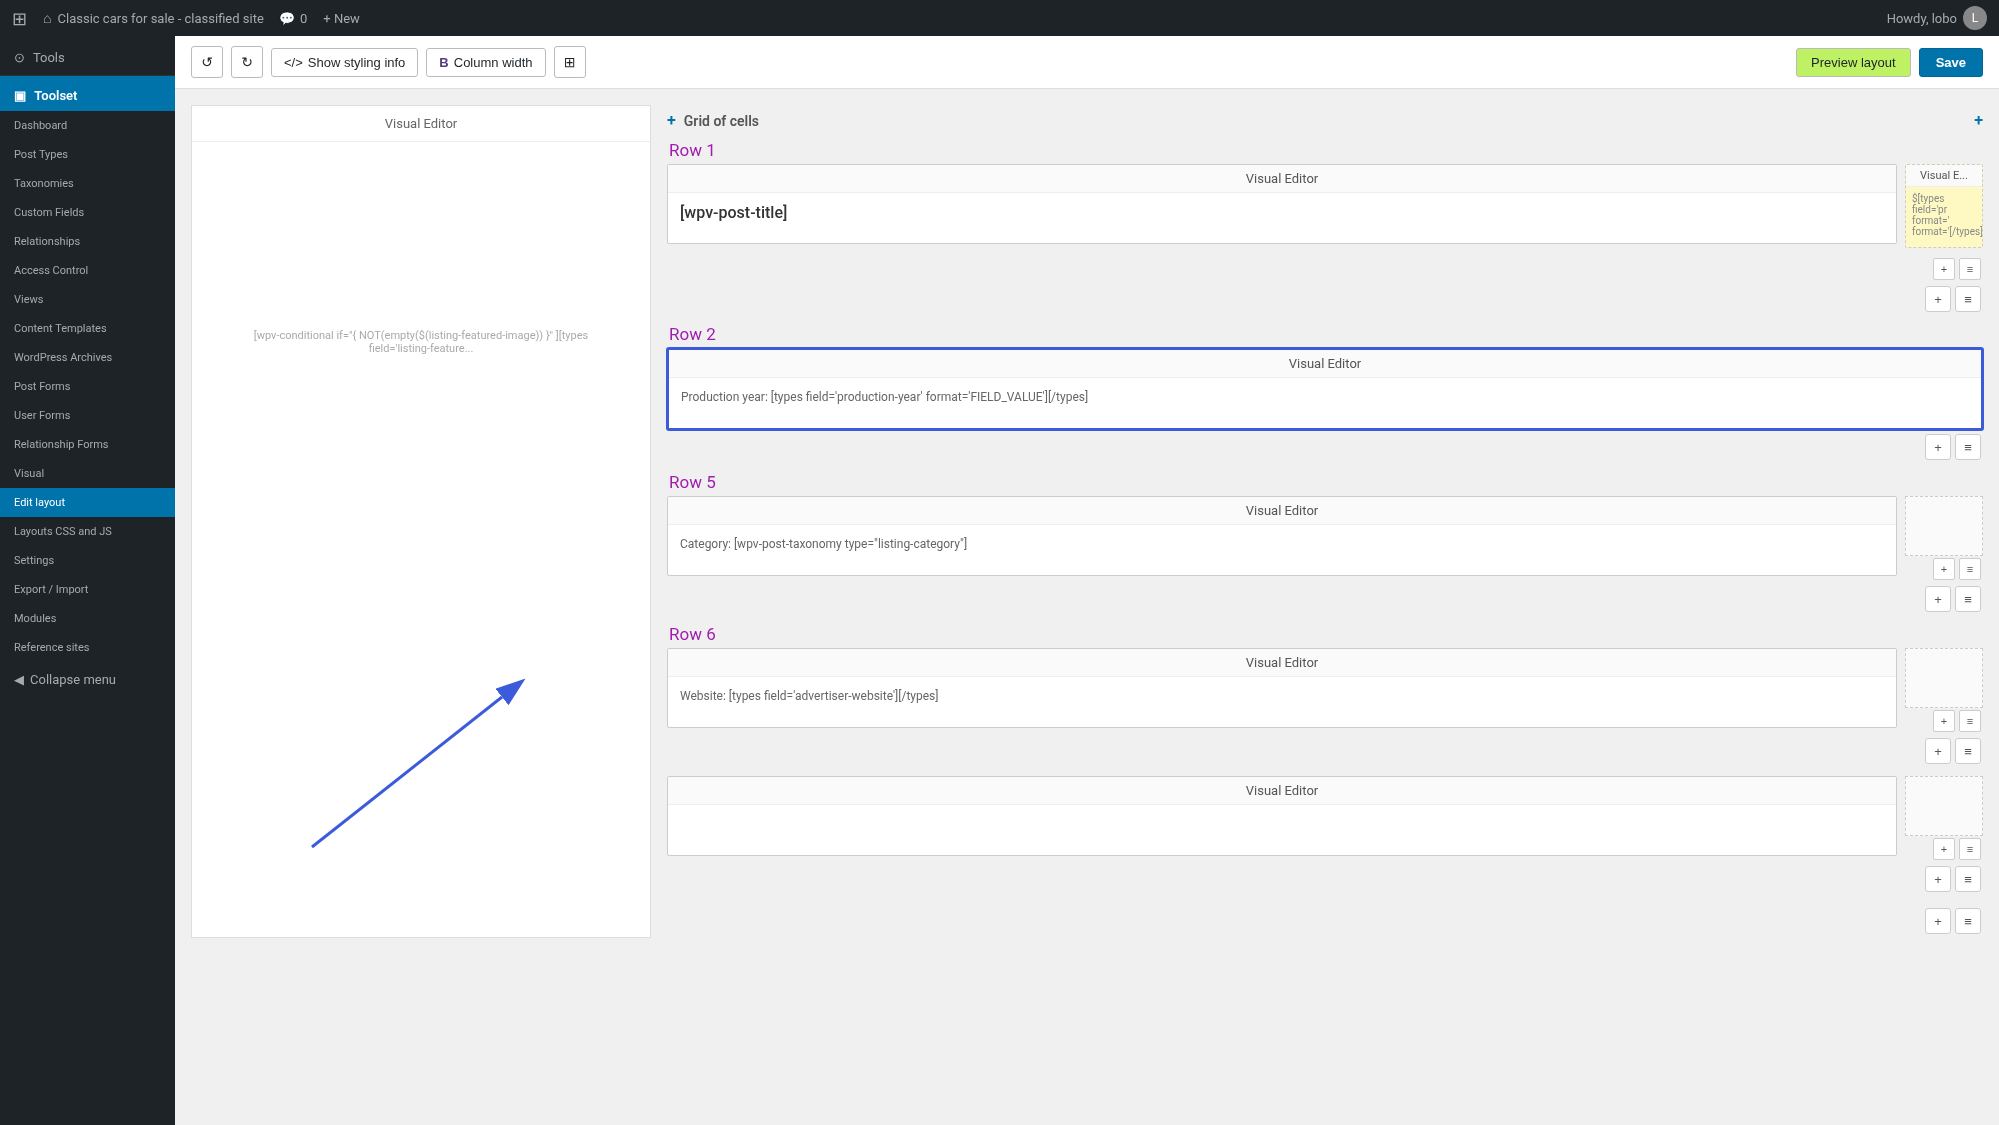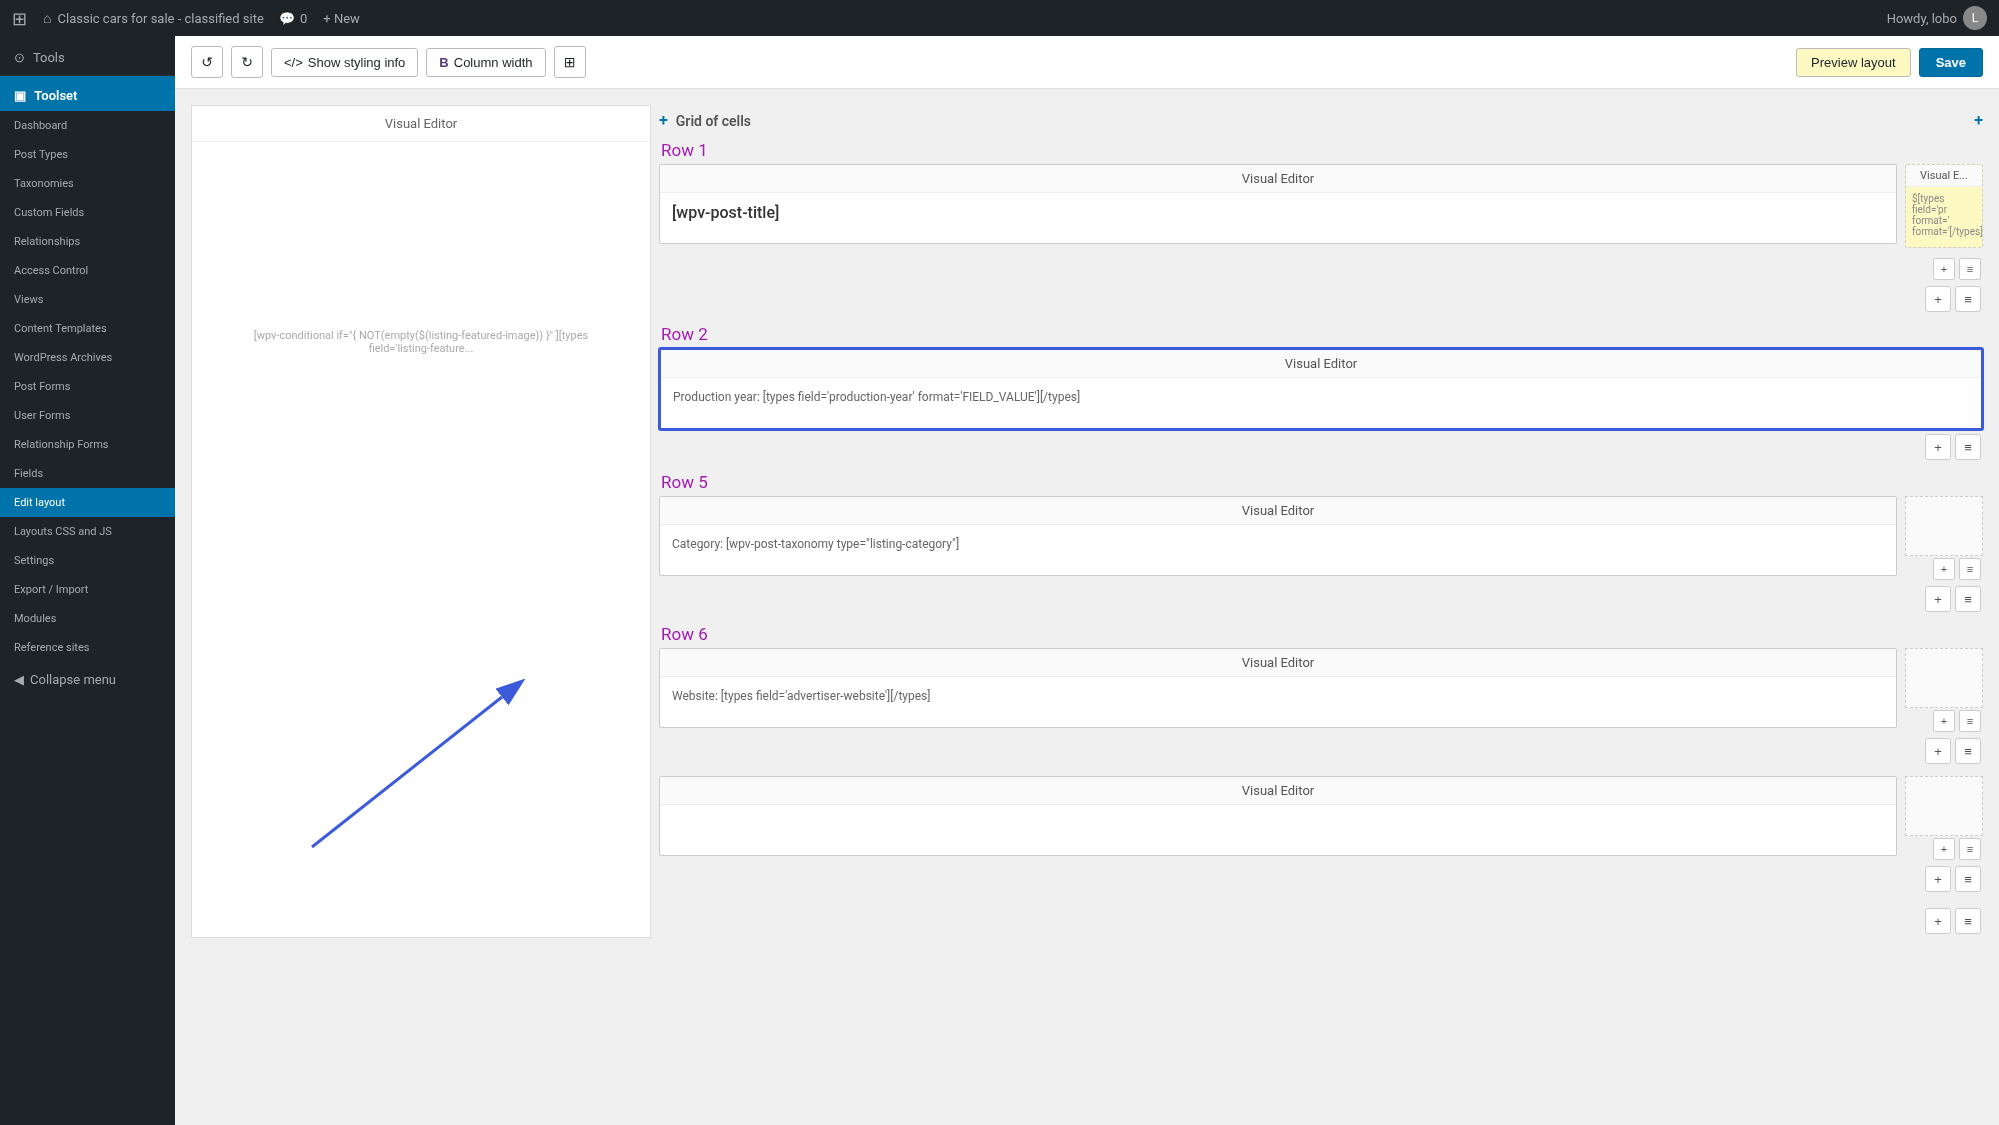--- a/index.html
+++ b/index.html
@@ -122,33 +122,33 @@
       color: #fff;
       border: 1px solid #006799;
       padding: 6px 16px;
       border-radius: 3px;
       cursor: pointer;
       font-size: 13px;
       font-weight: 600;
     }
     .btn-preview {
       border: 1px solid #bbb;
-      background: #fef9c3;
+      background: #bef264;
       color: #1d2327;
       padding: 6px 14px;
       border-radius: 3px;
       cursor: pointer;
       font-size: 13px;
     }
 
     
     .editor-area {
       padding: 16px;
       display: flex;
-      gap: 8px;
+      gap: 16px;
     }
 
     
     .left-panel {
       width: 460px;
       flex-shrink: 0;
       background: #fff;
       border: 1px solid #ddd;
       min-height: 560px;
       position: relative;
@@ -361,21 +361,21 @@
     <div class="sidebar-menu-item">
       <span>Post Forms</span>
     </div>
     <div class="sidebar-menu-item">
       <span>User Forms</span>
     </div>
     <div class="sidebar-menu-item">
       <span>Relationship Forms</span>
     </div>
     <div class="sidebar-menu-item">
-      <span>Fields</span>
+      <span>Visual</span>
     </div>
     <div class="sidebar-menu-item active">
       <span>Edit layout</span>
     </div>
     <div class="sidebar-menu-item">
       <span>Layouts CSS and JS</span>
     </div>
     <div class="sidebar-menu-item">
       <span>Settings</span>
     </div>

